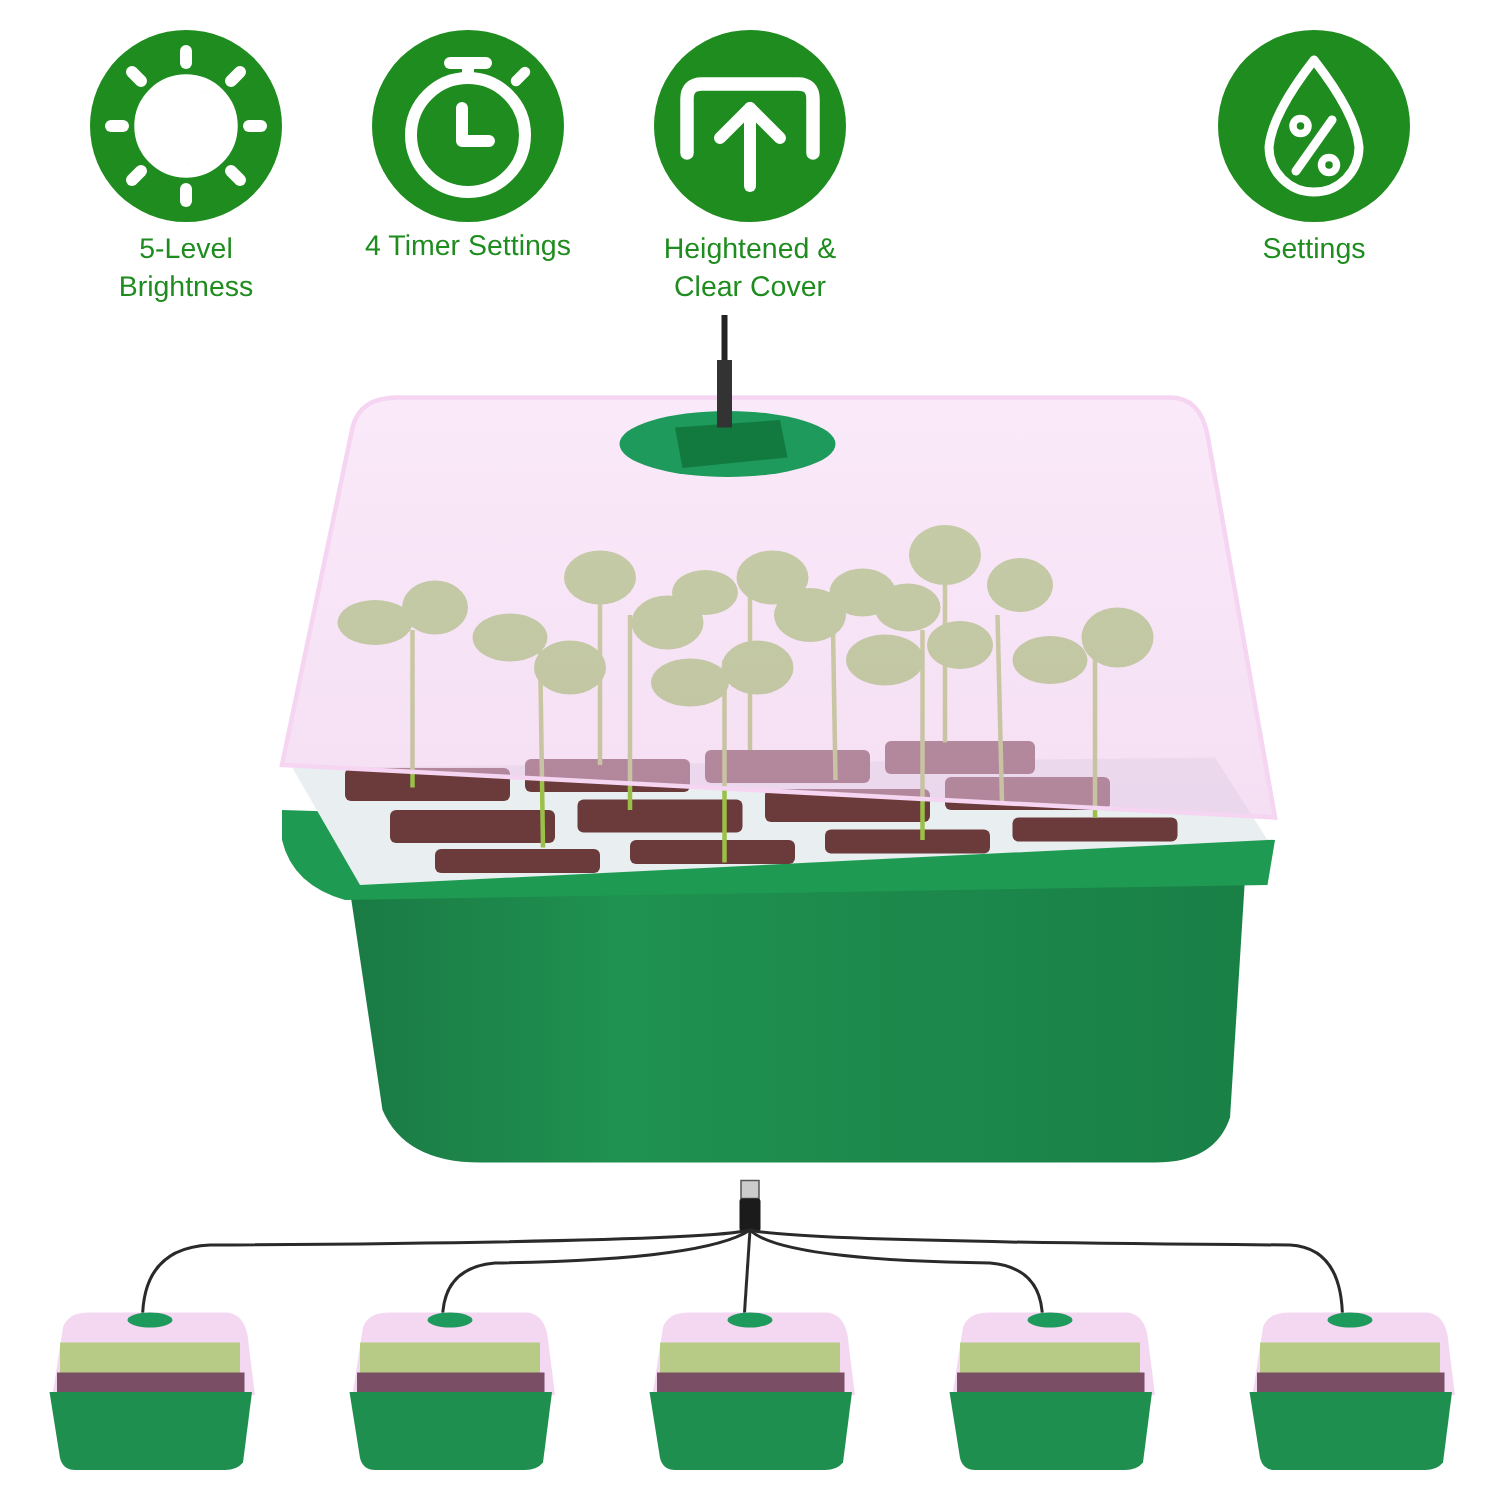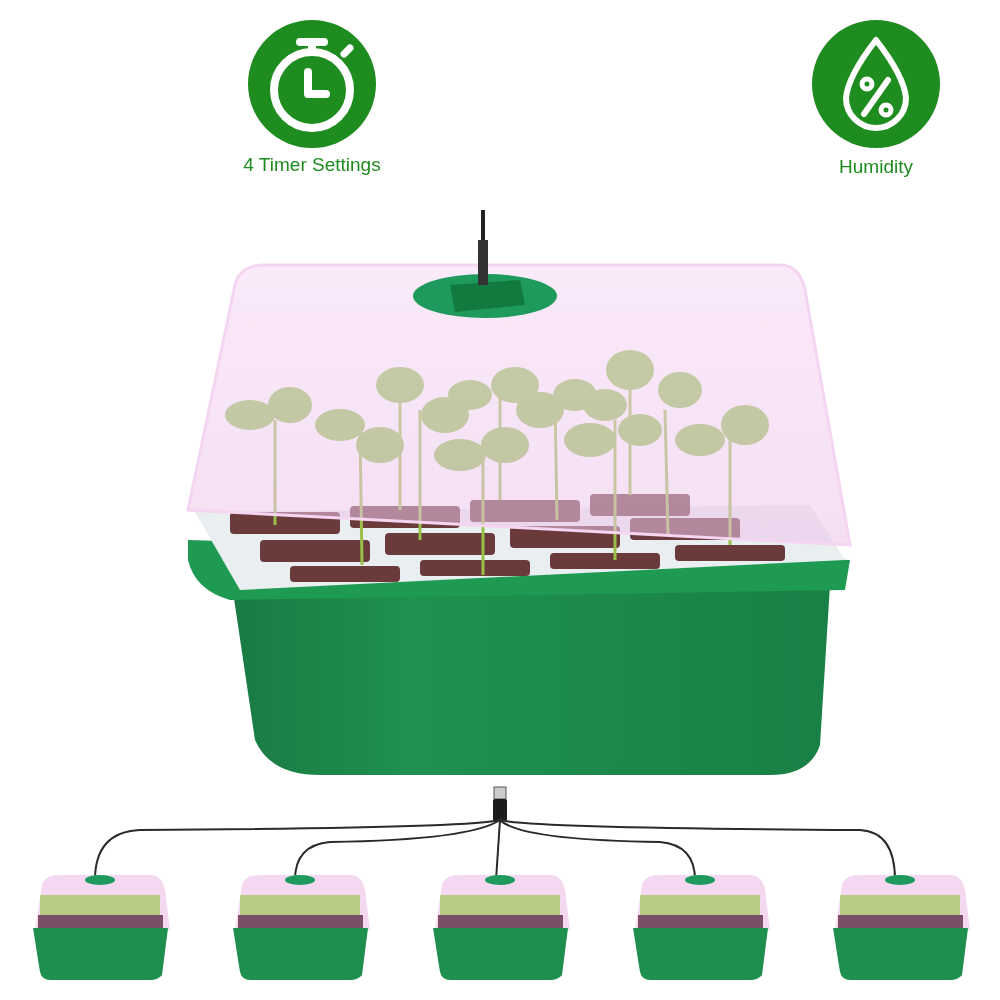--- a/index.html
+++ b/index.html
@@ -21,47 +21,83 @@
   
   .main-product { position: absolute; left: 180px; top: 200px; width: 680px; height: 590px; }
 
   .small-row { position: absolute; left: 0; top: 780px; width: 1000px; height: 220px; }
 </style>
 </head>
 <body>
 
 <div class="features">
 
+  <div class="feature" style="left:34px;">
+    <div class="circle">
+      <svg viewBox="0 0 128 128">
+        <circle cx="64" cy="64" r="30" fill="none" stroke="#fff" stroke-width="9"></circle>
+        <path d="M64 38 A26 26 0 0 1 64 90 Z" fill="#fff"></path>
+        <path d="M64 34 A30 30 0 0 0 64 94 Z" fill="#fff"></path>
+        <g stroke="#fff" stroke-width="8" stroke-linecap="round">
+          <line x1="64" y1="14" x2="64" y2="22"></line>
+          <line x1="64" y1="106" x2="64" y2="114"></line>
+          <line x1="14" y1="64" x2="22" y2="64"></line>
+          <line x1="106" y1="64" x2="114" y2="64"></line>
+          <line x1="28" y1="28" x2="34" y2="34"></line>
+          <line x1="94" y1="94" x2="100" y2="100"></line>
+          <line x1="100" y1="28" x2="94" y2="34"></line>
+          <line x1="34" y1="94" x2="28" y2="100"></line>
+        </g>
+      </svg>
+    </div>
+    <div class="label">
+      <div>5-Level</div>
+      <div>Brightness</div>
+    </div>
+  </div>
 
   <div class="feature" style="left:222px;">
     <div class="circle">
       <svg viewBox="0 0 128 128">
         <circle cx="64" cy="70" r="38" fill="none" stroke="#fff" stroke-width="8"></circle>
         <line x1="64" y1="24" x2="64" y2="32" stroke="#fff" stroke-width="8"></line>
         <line x1="52" y1="22" x2="76" y2="22" stroke="#fff" stroke-width="8" stroke-linecap="round"></line>
         <line x1="96" y1="34" x2="102" y2="28" stroke="#fff" stroke-width="7" stroke-linecap="round"></line>
         <polyline points="60,52 60,74 78,74" fill="none" stroke="#fff" stroke-width="8" stroke-linecap="round" stroke-linejoin="round"></polyline>
       </svg>
     </div>
     <div class="label single">4 Timer Settings</div>
   </div>
 
+  <div class="feature" style="left:410px;">
+    <div class="circle">
+      <svg viewBox="0 0 128 128">
+        <path d="M22 82 V46 Q22 36 32 36 H96 Q106 36 106 46 V82" fill="none" stroke="#fff" stroke-width="9" stroke-linecap="round"></path>
+        <line x1="64" y1="104" x2="64" y2="52" stroke="#fff" stroke-width="8" stroke-linecap="round"></line>
+        <polyline points="44,72 64,52 84,72" fill="none" stroke="#fff" stroke-width="8" stroke-linecap="round" stroke-linejoin="round"></polyline>
+      </svg>
+    </div>
+    <div class="label">
+      <div>Heightened &amp;</div>
+      <div>Clear Cover</div>
+    </div>
+  </div>
 
 
   <div class="feature" style="left:786px;">
     <div class="circle">
       <svg viewBox="0 0 128 128">
         <path d="M64 20 Q36 56 34 78 A30 30 0 0 0 94 78 Q92 56 64 20 Z" fill="none" stroke="#fff" stroke-width="6" stroke-linejoin="round"></path>
         <circle cx="55" cy="64" r="5" fill="none" stroke="#fff" stroke-width="5"></circle>
         <circle cx="74" cy="90" r="5" fill="none" stroke="#fff" stroke-width="5"></circle>
         <line x1="52" y1="94" x2="76" y2="60" stroke="#fff" stroke-width="6" stroke-linecap="round"></line>
       </svg>
     </div>
     <div class="label">
-      <div>Humidity</div>
+      <div>Settings</div>
     </div>
   </div>
 </div>
 
 <svg class="main-product" viewBox="180 200 680 590">
   <defs>
     <linearGradient id="domeG" x1="0" y1="0" x2="0" y2="1">
       <stop offset="0" stop-color="#f6d8f5"></stop>
       <stop offset="1" stop-color="#ecc4ea"></stop>
     </linearGradient>

